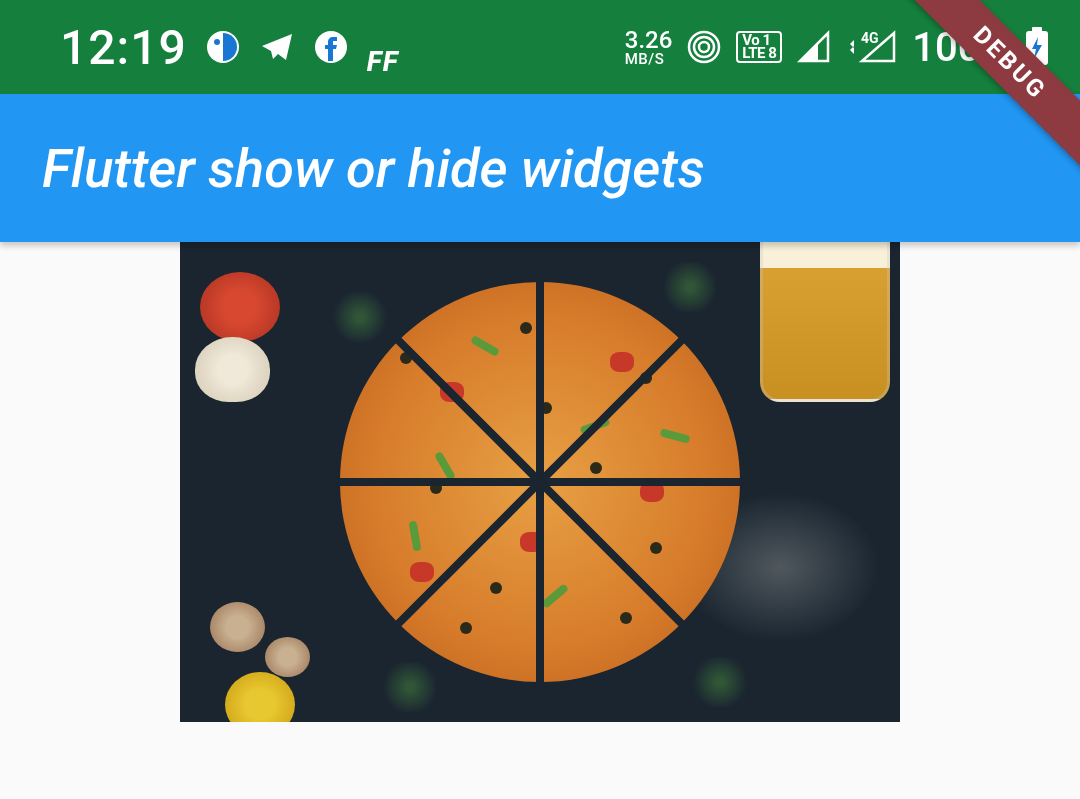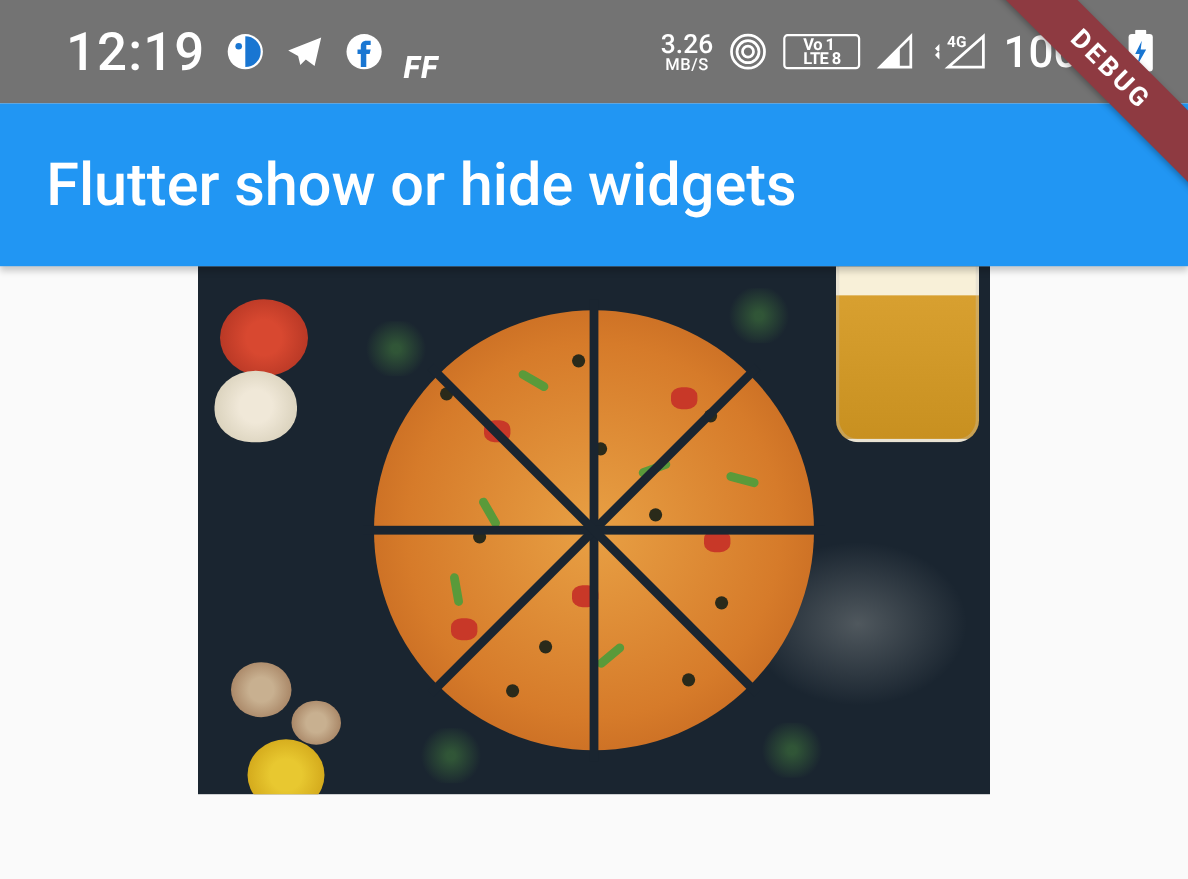--- a/index.html
+++ b/index.html
@@ -10,21 +10,21 @@
     body {
       width: 1080px;
       height: 799px;
       font-family: Roboto, -apple-system, "Helvetica Neue", Arial, sans-serif;
       background: #fafafa;
       overflow: hidden;
       position: relative;
     }
     .status-bar {
       height: 94px;
-      background: #737373;
+      background: #15803d;
       display: flex;
       align-items: center;
       justify-content: space-between;
       padding: 0 30px 0 60px;
       color: #fff;
     }
     .status-left {
       display: flex;
       align-items: center;
       gap: 18px;
@@ -40,36 +40,36 @@
       justify-content: center;
     }
     .status-right {
       display: flex;
       align-items: center;
       gap: 14px;
     }
     .net-speed {
       display: flex;
       flex-direction: column;
-      align-items: center;
+      align-items: flex-start;
       line-height: 1;
     }
     .net-speed-val {
       font-size: 24px;
       font-weight: 500;
     }
     .net-speed-unit {
       font-size: 15px;
       font-weight: 500;
       letter-spacing: 0.5px;
     }
     .lte-badge {
       border: 2.5px solid #fff;
       border-radius: 4px;
-      padding: 1px 16px;
+      padding: 1px 4px;
       display: flex;
       flex-direction: column;
       line-height: 0.85;
       font-weight: 700;
       font-size: 15px;
       letter-spacing: -0.5px;
     }
     .battery-pct {
       font-size: 40px;
       font-weight: 500;
@@ -83,20 +83,21 @@
     }
     .app-bar {
       height: 148px;
       background: #2196f3;
       display: flex;
       align-items: center;
       padding: 0 42px;
       box-shadow: 0 4px 6px rgba(0,0,0,0.2);
       position: relative;
       z-index: 2;
+      font-style: italic;
     }
     .app-title {
       color: #fff;
       font-size: 54px;
       font-weight: 500;
     }
     .content {
       display: flex;
       justify-content: center;
       padding-top: 0;

